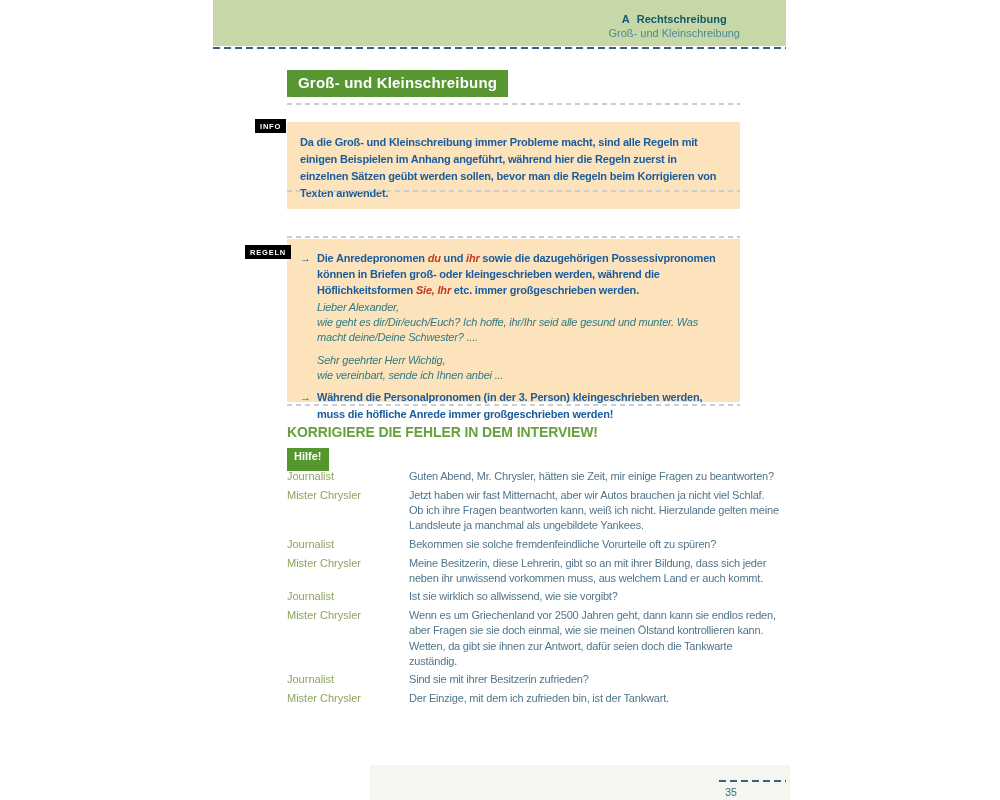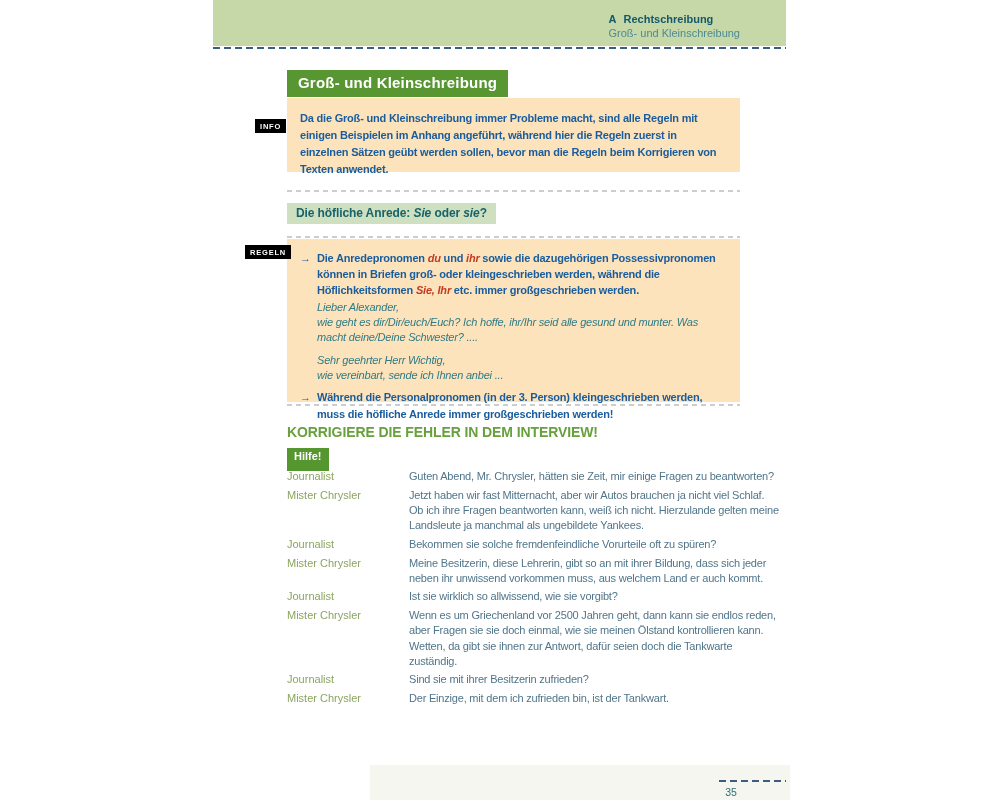--- a/index.html
+++ b/index.html
@@ -2,21 +2,21 @@
 <html><head>
 <meta charset="utf-8">
 <style>
   html,body { margin:0; padding:0; background:#ffffff; }
   .page {
     position:relative; width:1000px; height:800px; overflow:hidden;
     font-family:"Liberation Sans", sans-serif; background:#ffffff;
   }
   
   .band-top { position:absolute; left:213px; top:0; width:573px; height:46px; background:#c6d8a7; }
-  .band-top-inner { position:absolute; top:13px; right:46px; text-align:left; }
+  .band-top-inner { position:absolute; top:13px; right:46px; text-align:center; }
   .chapter-line { font-size:11px; font-weight:bold; color:#14586b; }
   .chapter-letter { margin-right:7px; }
   .section-line { font-size:11px; color:#4e8a92; margin-top:2px; }
 
   .dash-navy { position:absolute; height:2px;
     background:repeating-linear-gradient(90deg,#3c5c82 0 7px,transparent 7px 11px); }
   .dash-top { left:213px; top:47px; width:573px; }
   .dash-bottom { left:719px; top:780px; width:67px; }
 
   .dash-gray { position:absolute; height:2px; width:453px; left:287px;
@@ -25,21 +25,21 @@
 
   .title-box { position:absolute; left:287px; top:70px; background:#589631; color:#ffffff;
     font-size:15px; font-weight:bold; padding:4px 11px 6px; letter-spacing:0.2px; }
 
   .chip { position:absolute; background:#000000; color:#ffffff; font-size:7.5px;
     font-weight:bold; letter-spacing:0.8px; padding:2.5px 5px; }
   .chip-info { left:255px; top:119px; }
   .chip-regeln { left:245px; top:245px; }
 
   .box-orange { position:absolute; left:287px; width:453px; background:#fce3bc; }
-  .box-info { top:98px; height:74px; }
+  .box-info { top:122px; height:87px; }
   .box-rules { top:239px; height:163px; }
 
   .info-text { padding:12px 18px 0 13px; font-size:11px; font-weight:bold; color:#1a5c9c;
     line-height:17px; letter-spacing:-0.2px; }
 
   .rules-content { padding:11px 18px 0 13px; }
   .rule-item { display:flex; color:#1a5c9c; font-size:11px; font-weight:bold;
     line-height:16px; letter-spacing:-0.2px; }
   .rule-item.second { line-height:16.5px; margin-top:6px; }
   .rule-arrow { flex:none; width:17px; font-weight:bold; }
@@ -87,21 +87,20 @@
 
   <div class="title-box">Groß- und Kleinschreibung</div>
 
   <div class="dash-gray g1"></div>
   <div class="box-orange box-info">
     <div class="info-text">Da die Groß- und Kleinschreibung immer Probleme macht, sind alle Regeln mit einigen Beispielen im Anhang angeführt, während hier die Regeln zuerst in einzelnen Sätzen geübt werden sollen, bevor man die Regeln beim Korrigieren von Texten anwendet.</div>
   </div>
   <div class="chip chip-info">INFO</div>
   <div class="dash-gray g2"></div>
 
-  <div class="subhead"><span>Die höfliche Anrede: </span><span class="seg-it">Sie</span><span> oder </span><span class="seg-it">sie</span><span>?</span></div>
 
   <div class="dash-gray g3"></div>
   <div class="box-orange box-rules">
     <div class="rules-content">
       <div class="rule-item">
         <span class="rule-arrow">→</span>
         <span class="rule-text"><span>Die Anredepronomen </span><span class="seg-hl">du</span><span> und </span><span class="seg-hl">ihr</span><span> sowie die dazugehörigen Possessivpronomen können in Briefen groß- oder kleingeschrieben werden, während die Höflichkeits­formen </span><span class="seg-hl">Sie, Ihr</span><span> etc. immer großgeschrieben werden.</span></span>
       </div>
       <div class="example example-1">
 

